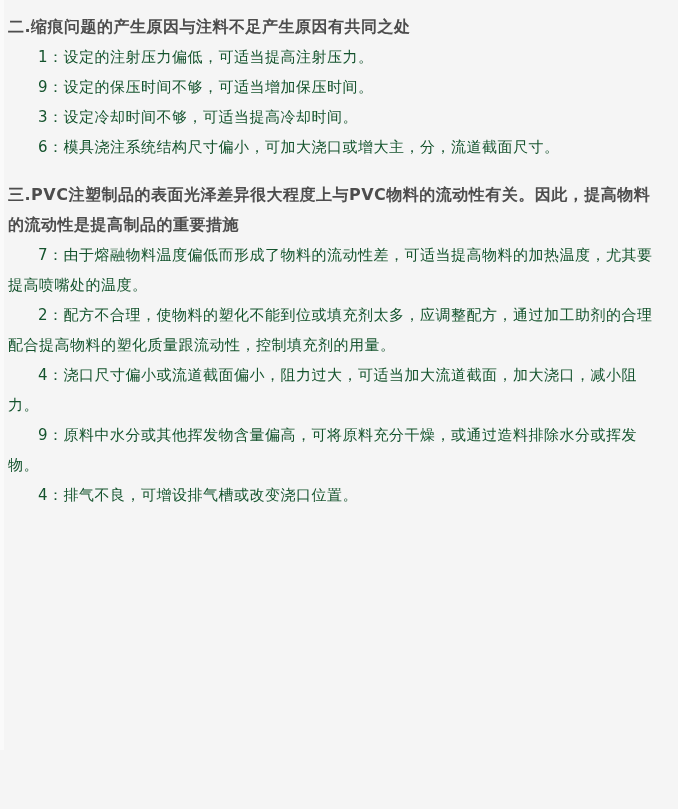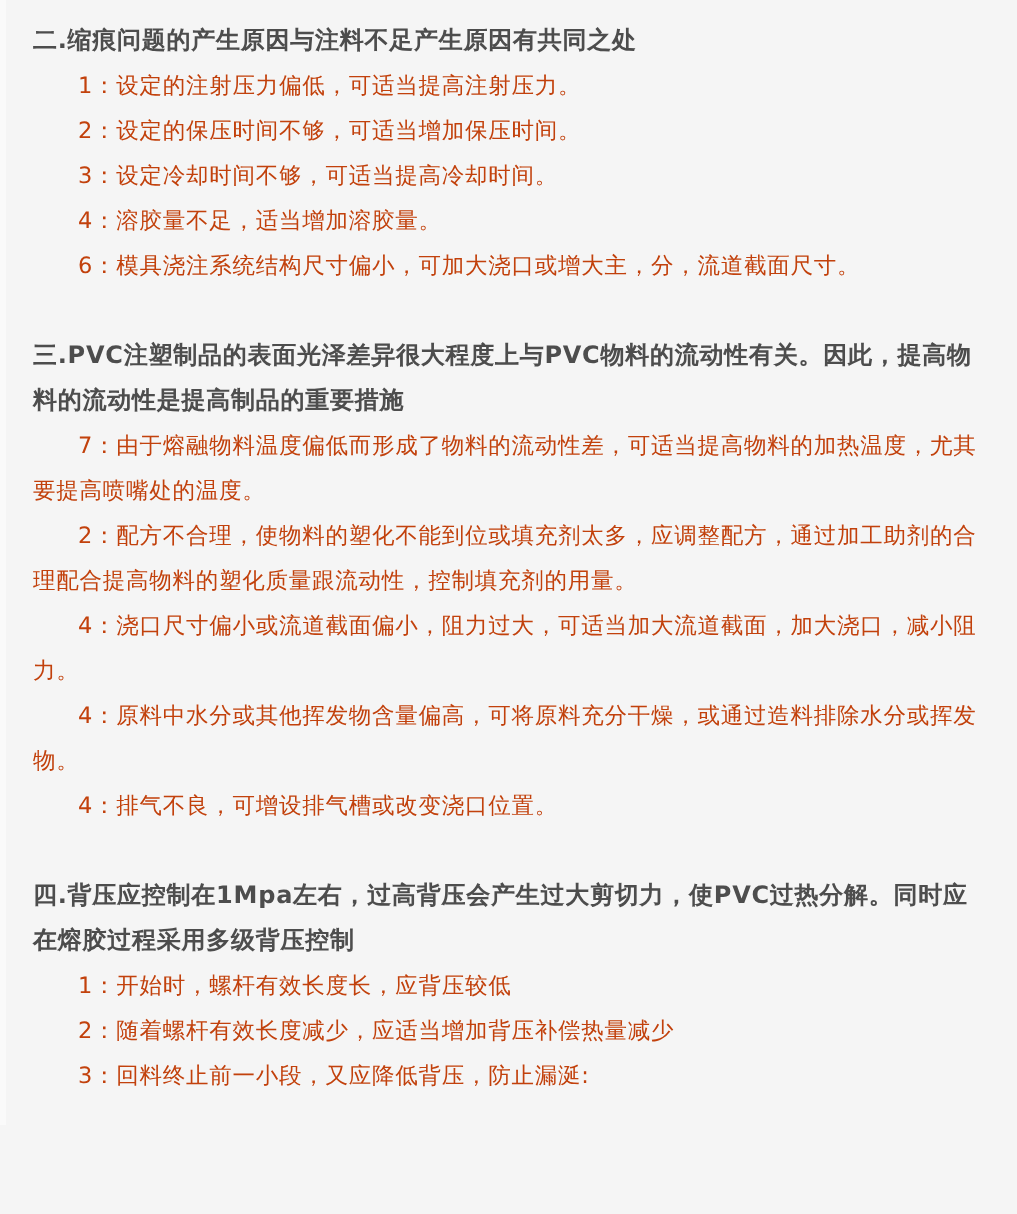--- a/index.html
+++ b/index.html
@@ -6,76 +6,69 @@
     margin: 0;
     padding: 0;
     background: #f5f5f5;
   }
   .page {
     position: relative;
     width: 678px;
     height: 750px;
     box-sizing: border-box;
     background: #f5f5f5;
-    padding: 12px 18px 0 22px;
+    padding: 12px 18px 0 8px;
     overflow: hidden;
     font-family: "DejaVu Sans", "Liberation Sans", sans-serif;
   }
   .page::before {
     
     content: "";
     position: absolute;
     left: 0; top: 0; bottom: 0;
     width: 4px;
     background: #fafafa;
   }
   .section-heading {
     margin: 0;
     font-size: 16px;
     font-weight: bold;
     line-height: 30px;
     color: #4d4d4d;
     letter-spacing: 0.5px;
   }
   .section + .section .section-heading {
-    margin-top: 30px;
+    margin-top: 18px;
   }
   .numbered-item {
     margin: 0;
     font-size: 15px;
     font-weight: normal;
     line-height: 30px;
-    color: #c2410c;
+    color: #14532d;
     text-indent: 2em;
     letter-spacing: 0.5px;
   }
 </style>
 </head>
 <body>
 
 <div class="page">
 
   <div class="section">
     <h2 class="section-heading">二.缩痕问题的产生原因与注料不足产生原因有共同之处</h2>
     <p class="numbered-item">1：设定的注射压力偏低，可适当提高注射压力。</p>
-    <p class="numbered-item">2：设定的保压时间不够，可适当增加保压时间。</p>
+    <p class="numbered-item">9：设定的保压时间不够，可适当增加保压时间。</p>
     <p class="numbered-item">3：设定冷却时间不够，可适当提高冷却时间。</p>
-    <p class="numbered-item">4：溶胶量不足，适当增加溶胶量。</p>
     <p class="numbered-item">6：模具浇注系统结构尺寸偏小，可加大浇口或增大主，分，流道截面尺寸。</p>
   </div>
 
   <div class="section">
     <h2 class="section-heading">三.PVC注塑制品的表面光泽差异很大程度上与PVC物料的流动性有关。因此，提高物料的流动性是提高制品的重要措施</h2>
     <p class="numbered-item">7：由于熔融物料温度偏低而形成了物料的流动性差，可适当提高物料的加热温度，尤其要提高喷嘴处的温度。</p>
     <p class="numbered-item">2：配方不合理，使物料的塑化不能到位或填充剂太多，应调整配方，通过加工助剂的合理配合提高物料的塑化质量跟流动性，控制填充剂的用量。</p>
     <p class="numbered-item">4：浇口尺寸偏小或流道截面偏小，阻力过大，可适当加大流道截面，加大浇口，减小阻力。</p>
-    <p class="numbered-item">4：原料中水分或其他挥发物含量偏高，可将原料充分干燥，或通过造料排除水分或挥发物。</p>
+    <p class="numbered-item">9：原料中水分或其他挥发物含量偏高，可将原料充分干燥，或通过造料排除水分或挥发物。</p>
     <p class="numbered-item">4：排气不良，可增设排气槽或改变浇口位置。</p>
   </div>
 
-  <div class="section">
-    <h2 class="section-heading">四.背压应控制在1Mpa左右，过高背压会产生过大剪切力，使PVC过热分解。同时应在熔胶过程采用多级背压控制</h2>
-    <p class="numbered-item">1：开始时，螺杆有效长度长，应背压较低</p>
-    <p class="numbered-item">2：随着螺杆有效长度减少，应适当增加背压补偿热量减少</p>
-    <p class="numbered-item">3：回料终止前一小段，又应降低背压，防止漏涎:</p>
-  </div>
 
 </div>
 
 </body></html>

